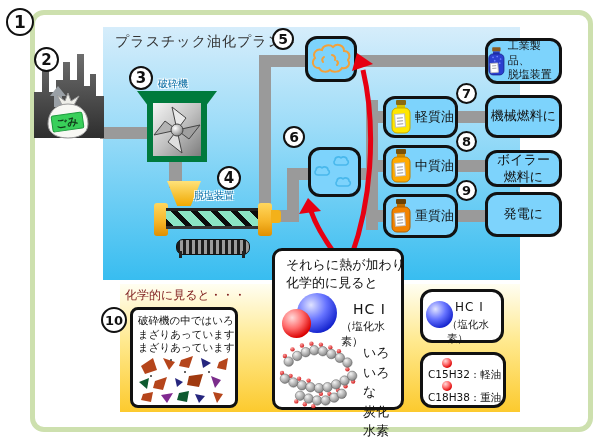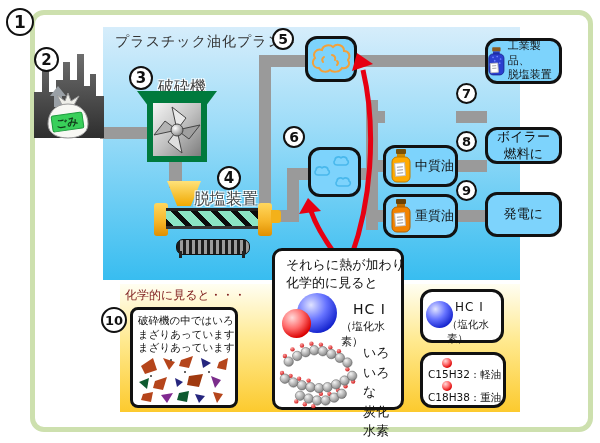--- a/index.html
+++ b/index.html
@@ -24,21 +24,21 @@
   .plant-bg{position:absolute;left:103px;top:27px;width:417px;height:253px;z-index:1;
             background:linear-gradient(180deg,#d6edfb 0%,#9cdcf8 40%,#38bdf0 100%);}
   .plant-title{position:absolute;left:115px;top:33px;font-size:14px;color:#333;
                letter-spacing:1px;z-index:3;}
   .chem-bg{position:absolute;left:120px;top:284px;width:400px;height:128px;z-index:1;
            background:linear-gradient(180deg,#fffef2 0%,#ffe98e 45%,#fcca2e 100%);}
   .chem-heading{position:absolute;left:125px;top:287px;font-size:12px;color:#7f1d1d;z-index:3;}
   .pipe{position:absolute;background:#9a9a9a;z-index:2;}
   .wbox{position:absolute;background:#7dd3fc;border:3px solid #111;border-radius:12px;
         z-index:3;box-sizing:border-box;}
-  .olabel{font-size:16px;color:#404040;
+  .olabel{font-size:10px;color:#0369a1;
           text-shadow:1px 1px 0 #fff,-1px 1px 0 #fff,1px -1px 0 #fff,-1px -1px 0 #fff;}
   .lbl-crusher{position:absolute;left:158px;top:77px;z-index:3;}
   .lbl-desalter{position:absolute;left:194px;top:189px;z-index:4;}
   
   .crusher-hopper{position:absolute;left:137px;top:91px;width:80px;height:14px;
       background:#007a3d;clip-path:polygon(0 0,100% 0,87% 100%,13% 100%);z-index:3;}
   .crusher-body{position:absolute;left:147px;top:103px;width:60px;height:59px;
       background:#007a3d;z-index:3;}
   .crusher-inner{position:absolute;left:153px;top:103px;width:48px;height:53px;z-index:4;}
   
@@ -182,20 +182,34 @@
   <div class="wbox" style="left:308px;top:147px;width:53px;height:50px;">
     <svg width="47" height="44" viewBox="0 0 47 44">
       <g fill="none" stroke="#49b8ec" stroke-width="1.6" stroke-linejoin="round">
         <path transform="translate(22,6)" d="M4,9 C1,9 0,6 2,4 C2,1 6,0 8,2 C10,0 14,1 14,4 C16,5 16,8 13,9 Z"></path>
         <path transform="translate(3,16)" d="M4,9 C1,9 0,6 2,4 C2,1 6,0 8,2 C10,0 14,1 14,4 C16,5 16,8 13,9 Z"></path>
         <path transform="translate(24,27)" d="M4,9 C1,9 0,6 2,4 C2,1 6,0 8,2 C10,0 14,1 14,4 C16,5 16,8 13,9 Z"></path>
       </g>
     </svg>
   </div>
 
+  <div class="wbox oilbox" style="top:96px;height:42px;">
+    <svg width="20" height="34" viewBox="0 0 20 34">
+      <rect x="5" y="0" width="10" height="5" rx="1" fill="#8a6a10"></rect>
+      <rect x="6" y="5" width="8" height="4" fill="#d8c300"></rect>
+      <rect x="1" y="8" width="18" height="25" rx="5" fill="#ffe600" stroke="#c7a900"></rect>
+      <g transform="rotate(-4 9 20)">
+          <rect x="4" y="14" width="10" height="13" fill="#fff" stroke="#bbb"></rect>
+        <line x1="6" y1="18" x2="12" y2="18" stroke="#999"></line>
+          <line x1="6" y1="21" x2="12" y2="21" stroke="#999"></line>
+          <line x1="6" y1="24" x2="12" y2="24" stroke="#999"></line>
+        </g>
+    </svg>
+    <span>軽質油</span>
+  </div>
   <div class="wbox oilbox" style="top:145px;height:42px;">
     <svg width="20" height="34" viewBox="0 0 20 34">
       <rect x="5" y="0" width="10" height="5" rx="1" fill="#7a5208"></rect>
       <rect x="6" y="5" width="8" height="4" fill="#d08c00"></rect>
       <rect x="1" y="8" width="18" height="25" rx="5" fill="#ffaa00" stroke="#bf7e00"></rect>
       <g transform="rotate(-4 9 20)">
           <rect x="4" y="14" width="10" height="13" fill="#fff" stroke="#bbb"></rect>
         <line x1="6" y1="18" x2="12" y2="18" stroke="#999"></line>
           <line x1="6" y1="21" x2="12" y2="21" stroke="#999"></line>
           <line x1="6" y1="24" x2="12" y2="24" stroke="#999"></line>
@@ -234,21 +248,24 @@
           <rect x="3" y="19" width="9" height="11" fill="#fff" stroke="#bbb"></rect>
         <line x1="5" y1="22" x2="10" y2="22" stroke="#999"></line>
           <line x1="5" y1="25" x2="10" y2="25" stroke="#999"></line>
         </g>
     </svg>
     <div>
       <div>工業製品、</div>
       <div>脱塩装置</div>
     </div>
   </div>
-  <div class="wbox usebox" style="top:127px;height:37px;">
+  <div class="wbox usebox" style="top:95px;height:43px;">
+    <div>機械燃料に</div>
+  </div>
+  <div class="wbox usebox" style="top:150px;height:37px;">
     <div>ボイラー</div>
     <div>燃料に</div>
   </div>
   <div class="wbox usebox" style="top:192px;height:45px;">
     <div>発電に</div>
   </div>
 
   <div class="mixbox">
     <div class="mixtext">
       <div>破砕機の中ではいろ</div>

